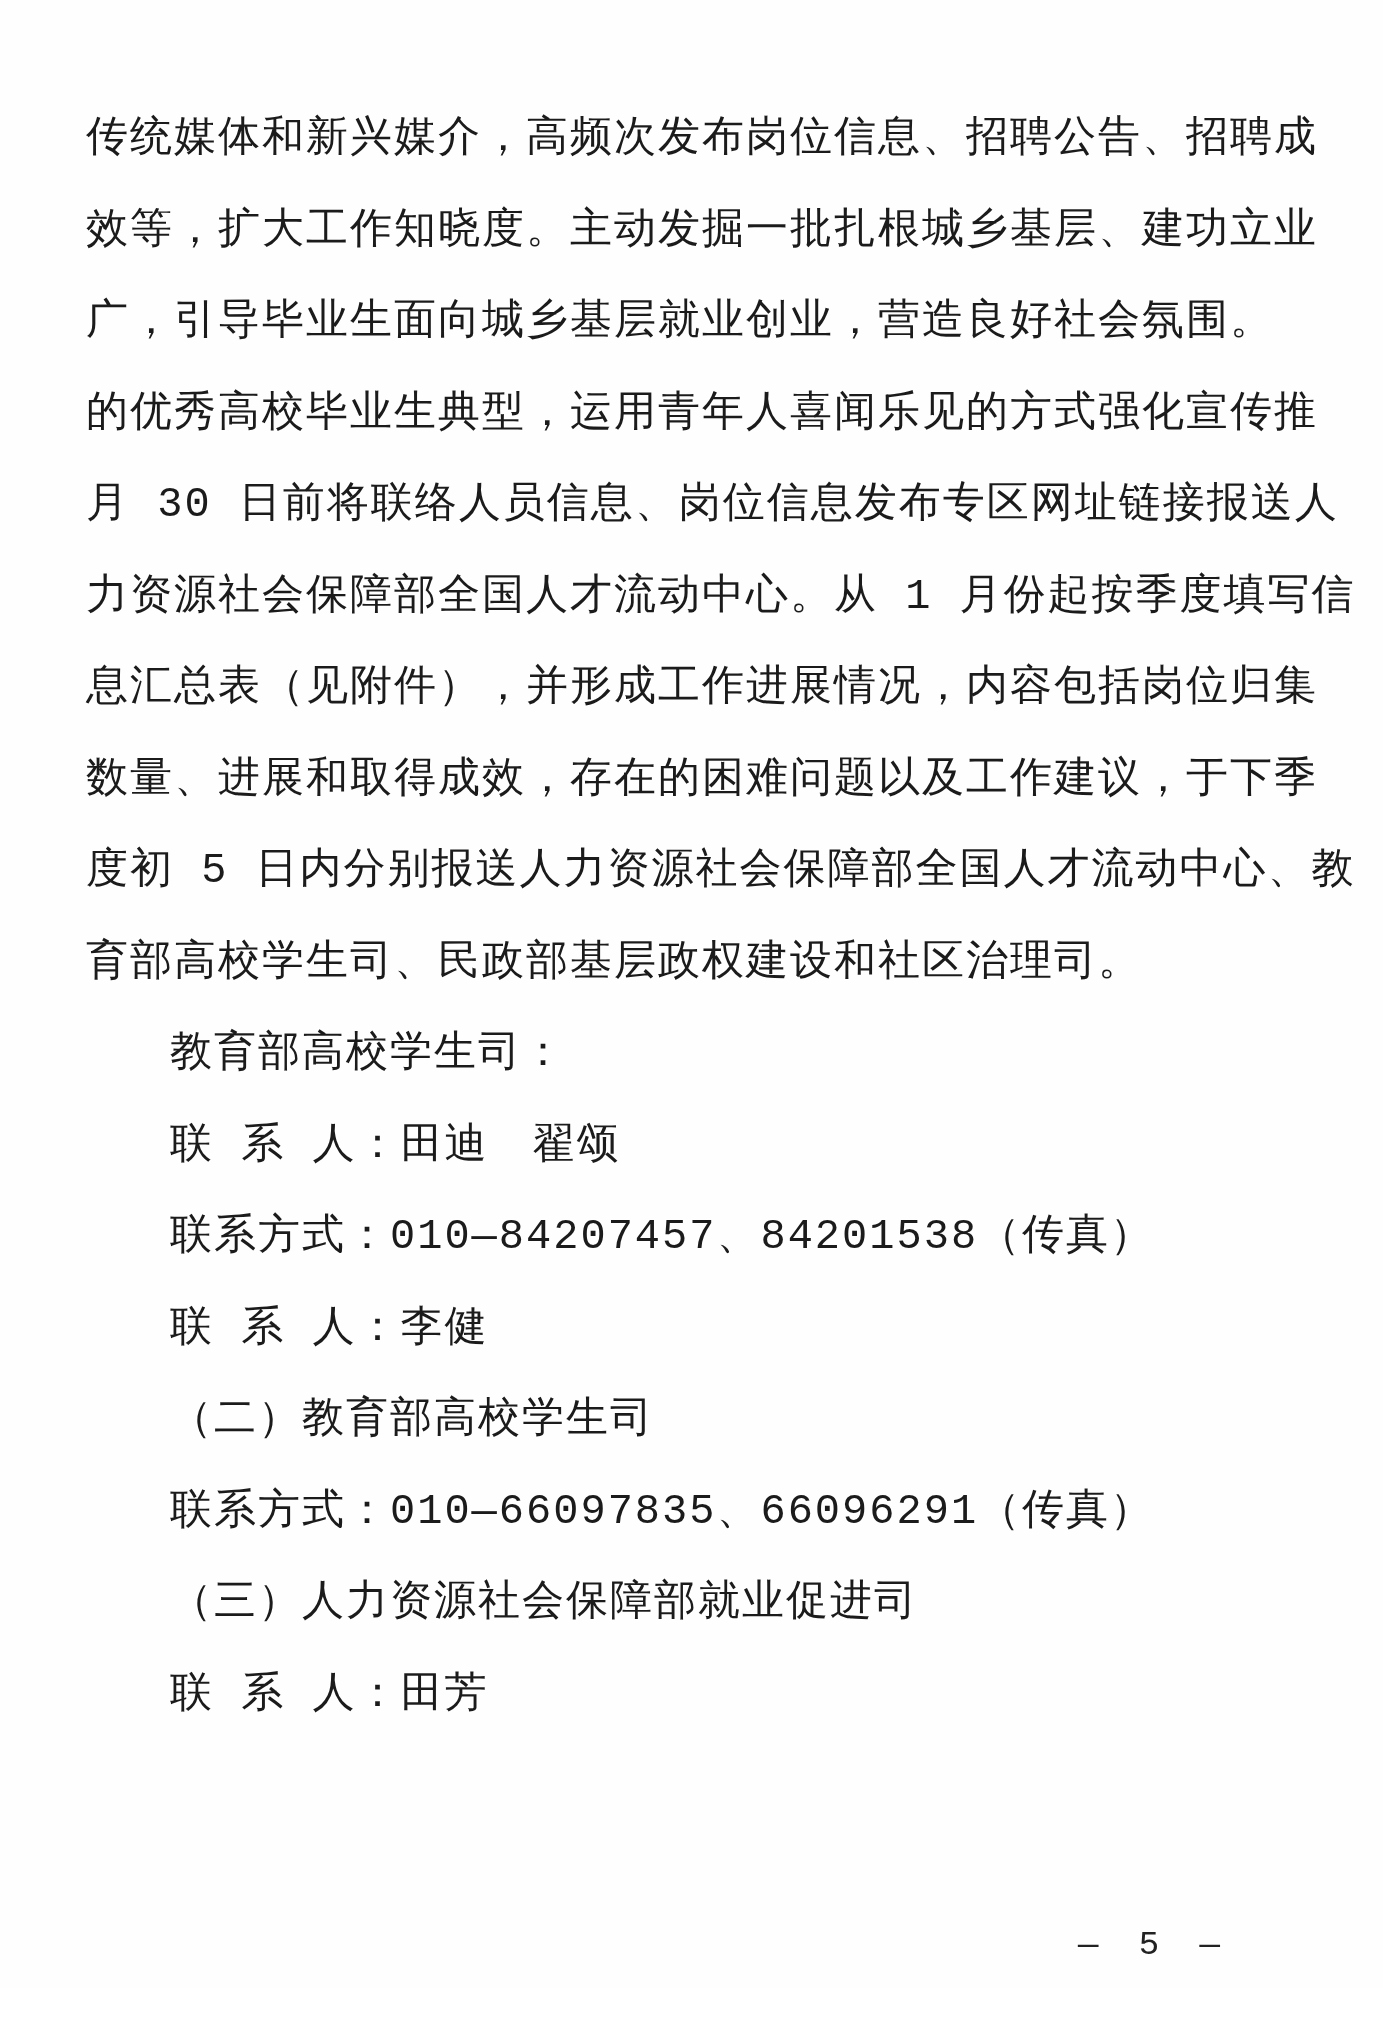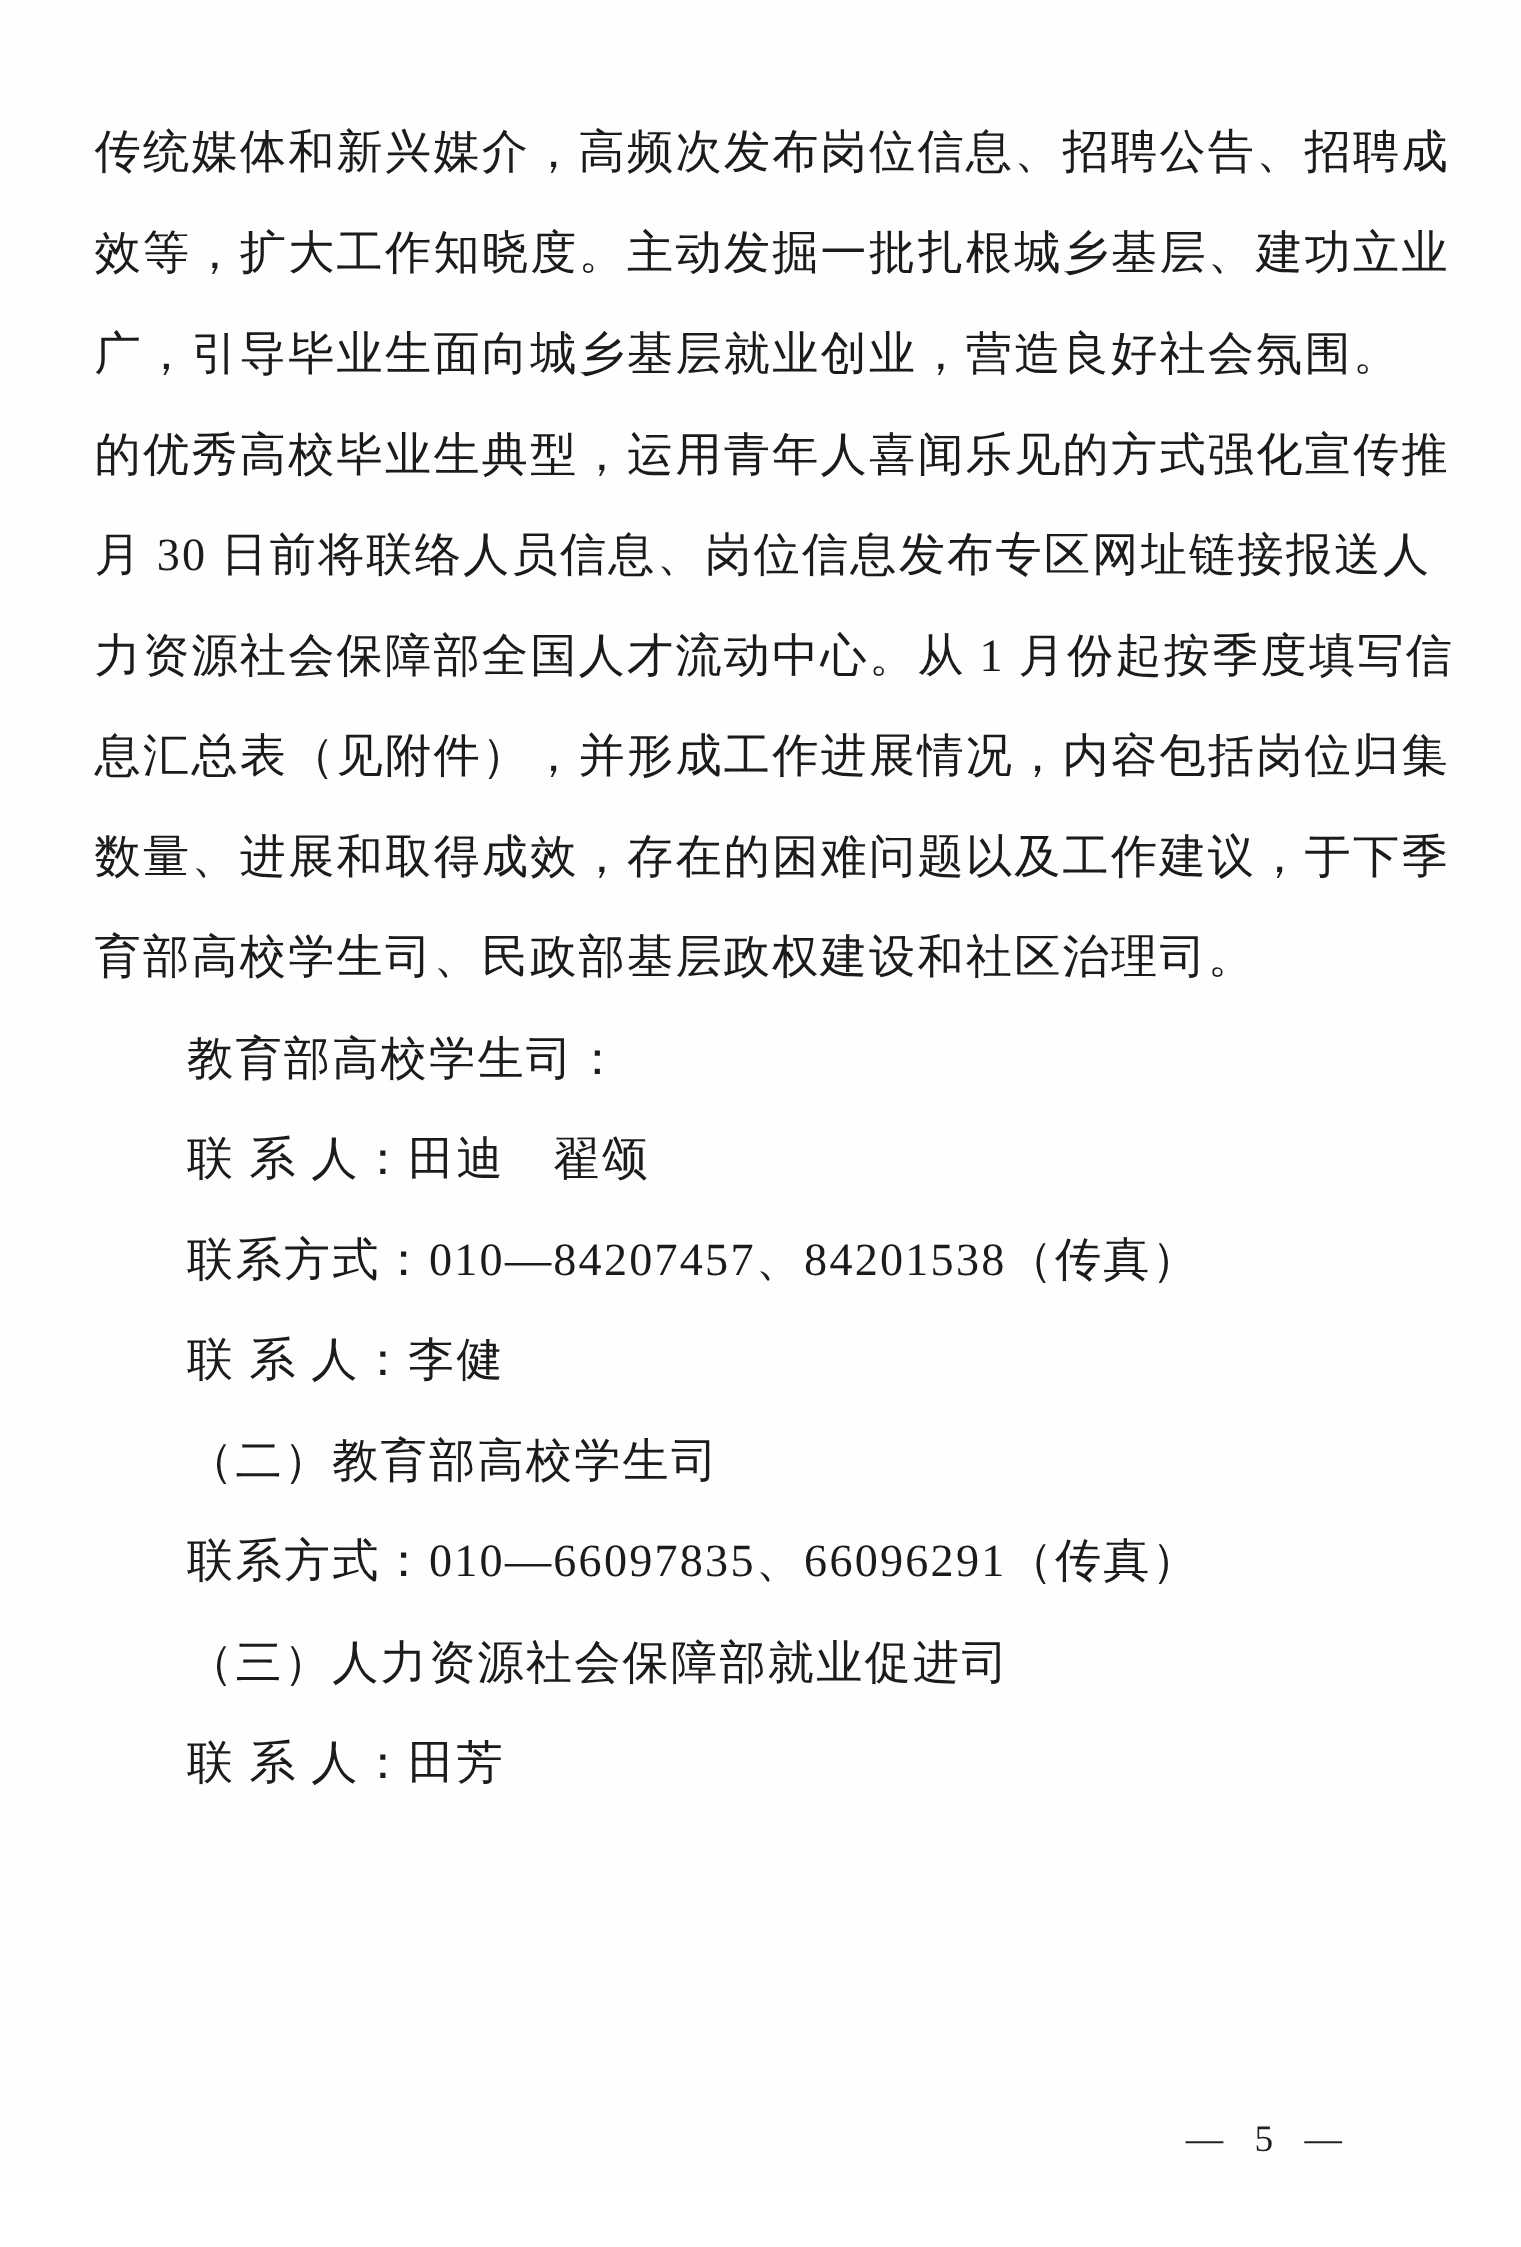--- a/index.html
+++ b/index.html
@@ -13,20 +13,21 @@
     font-family: "Liberation Serif", "DejaVu Serif", serif;
     color: #1b1b1b;
     overflow: hidden;
   }
   .page {
     position: absolute;
     left: 0; top: 0;
     width: 1383px;
     height: 1988px;
     background: #fefefe;
+    font-family: Liberation Mono, monospace;
   }
   .text-block {
     position: absolute;
     left: 86px;
     top: 94px;
     width: 1226px;
   }
   .line {
     height: 91.5px;
     line-height: 91.5px;
@@ -54,20 +55,21 @@
 <main class="page">
   <div class="text-block" id="lines">
       <div class="line">传统媒体和新兴媒介，高频次发布岗位信息、招聘公告、招聘成</div>
       <div class="line">效等，扩大工作知晓度。主动发掘一批扎根城乡基层、建功立业</div>
       <div class="line">广，引导毕业生面向城乡基层就业创业，营造良好社会氛围。</div>
       <div class="line">的优秀高校毕业生典型，运用青年人喜闻乐见的方式强化宣传推</div>
       <div class="line">月 30 日前将联络人员信息、岗位信息发布专区网址链接报送人</div>
       <div class="line">力资源社会保障部全国人才流动中心。从 1 月份起按季度填写信</div>
       <div class="line">息汇总表（见附件），并形成工作进展情况，内容包括岗位归集</div>
       <div class="line">数量、进展和取得成效，存在的困难问题以及工作建议，于下季</div>
+      <div class="line">度初 5 日内分别报送人力资源社会保障部全国人才流动中心、教</div>
       <div class="line">育部高校学生司、民政部基层政权建设和社区治理司。</div>
       <div class="line indent">教育部高校学生司：</div>
       <div class="line indent">联 系 人：田迪　翟颂</div>
       <div class="line indent">联系方式：010—84207457、84201538（传真）</div>
       <div class="line indent">联 系 人：李健</div>
       <div class="line indent">（二）教育部高校学生司</div>
       <div class="line indent">联系方式：010—66097835、66096291（传真）</div>
       <div class="line indent">（三）人力资源社会保障部就业促进司</div>
       <div class="line indent">联 系 人：田芳</div>
     </div>

